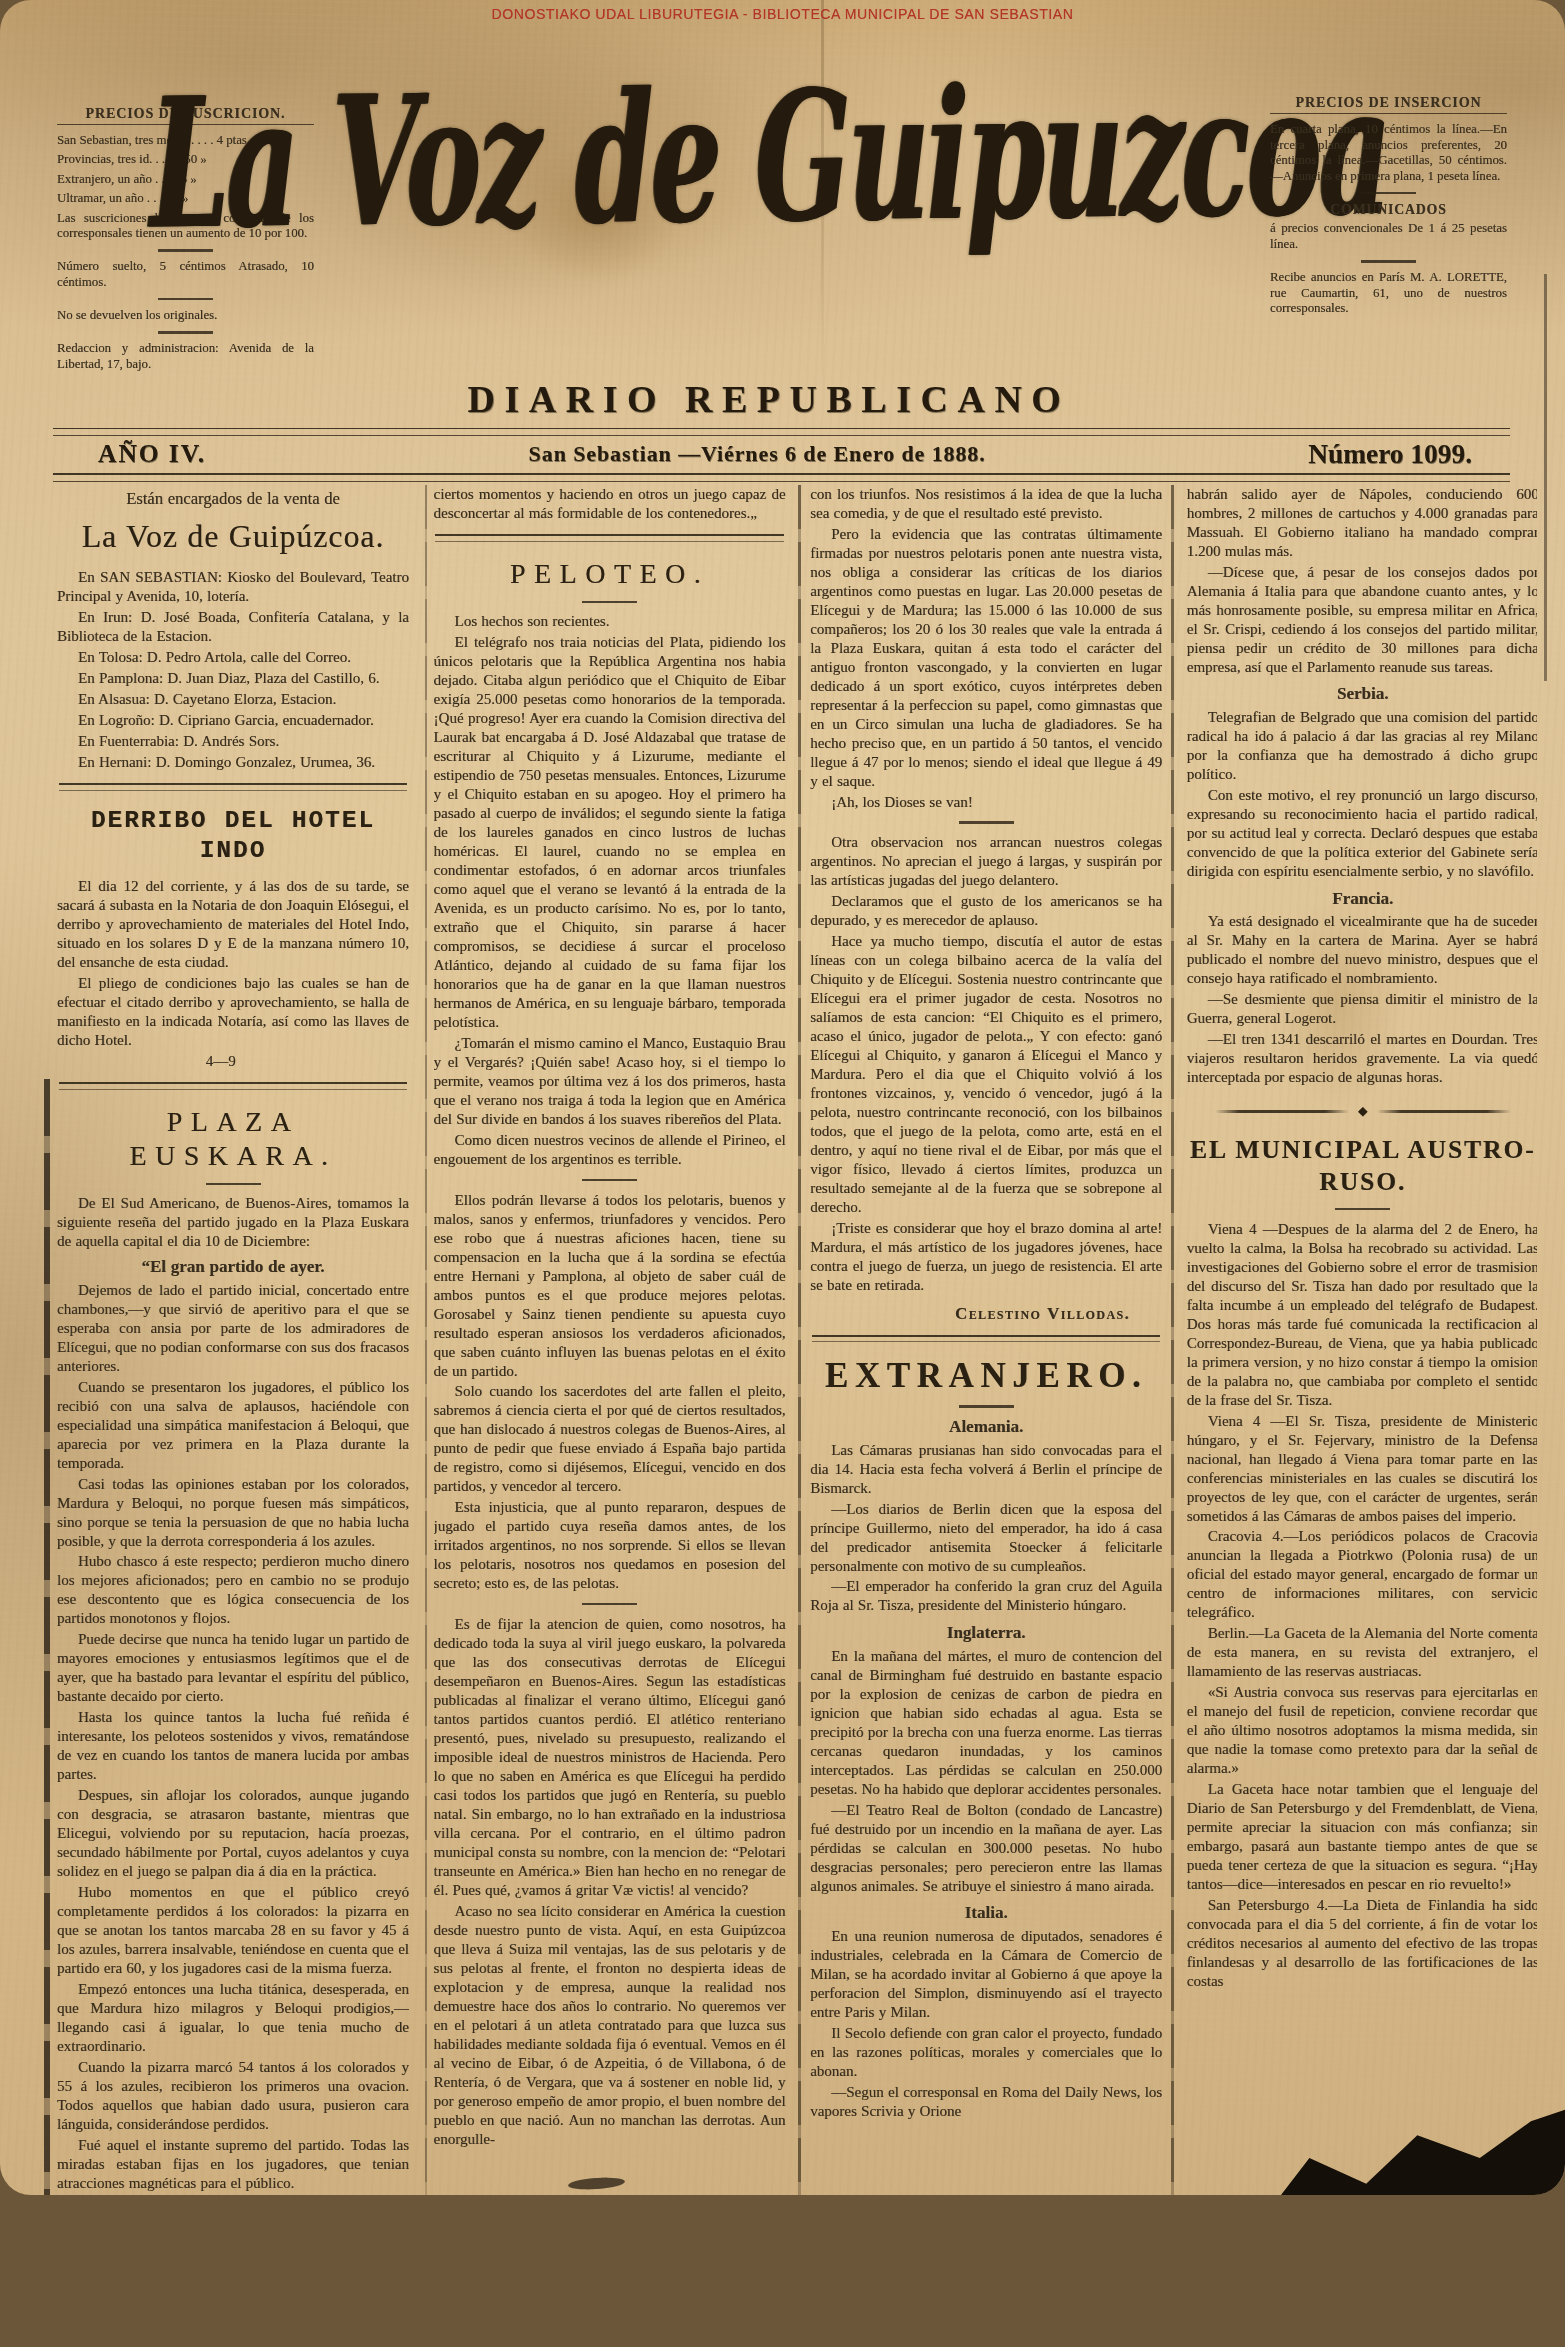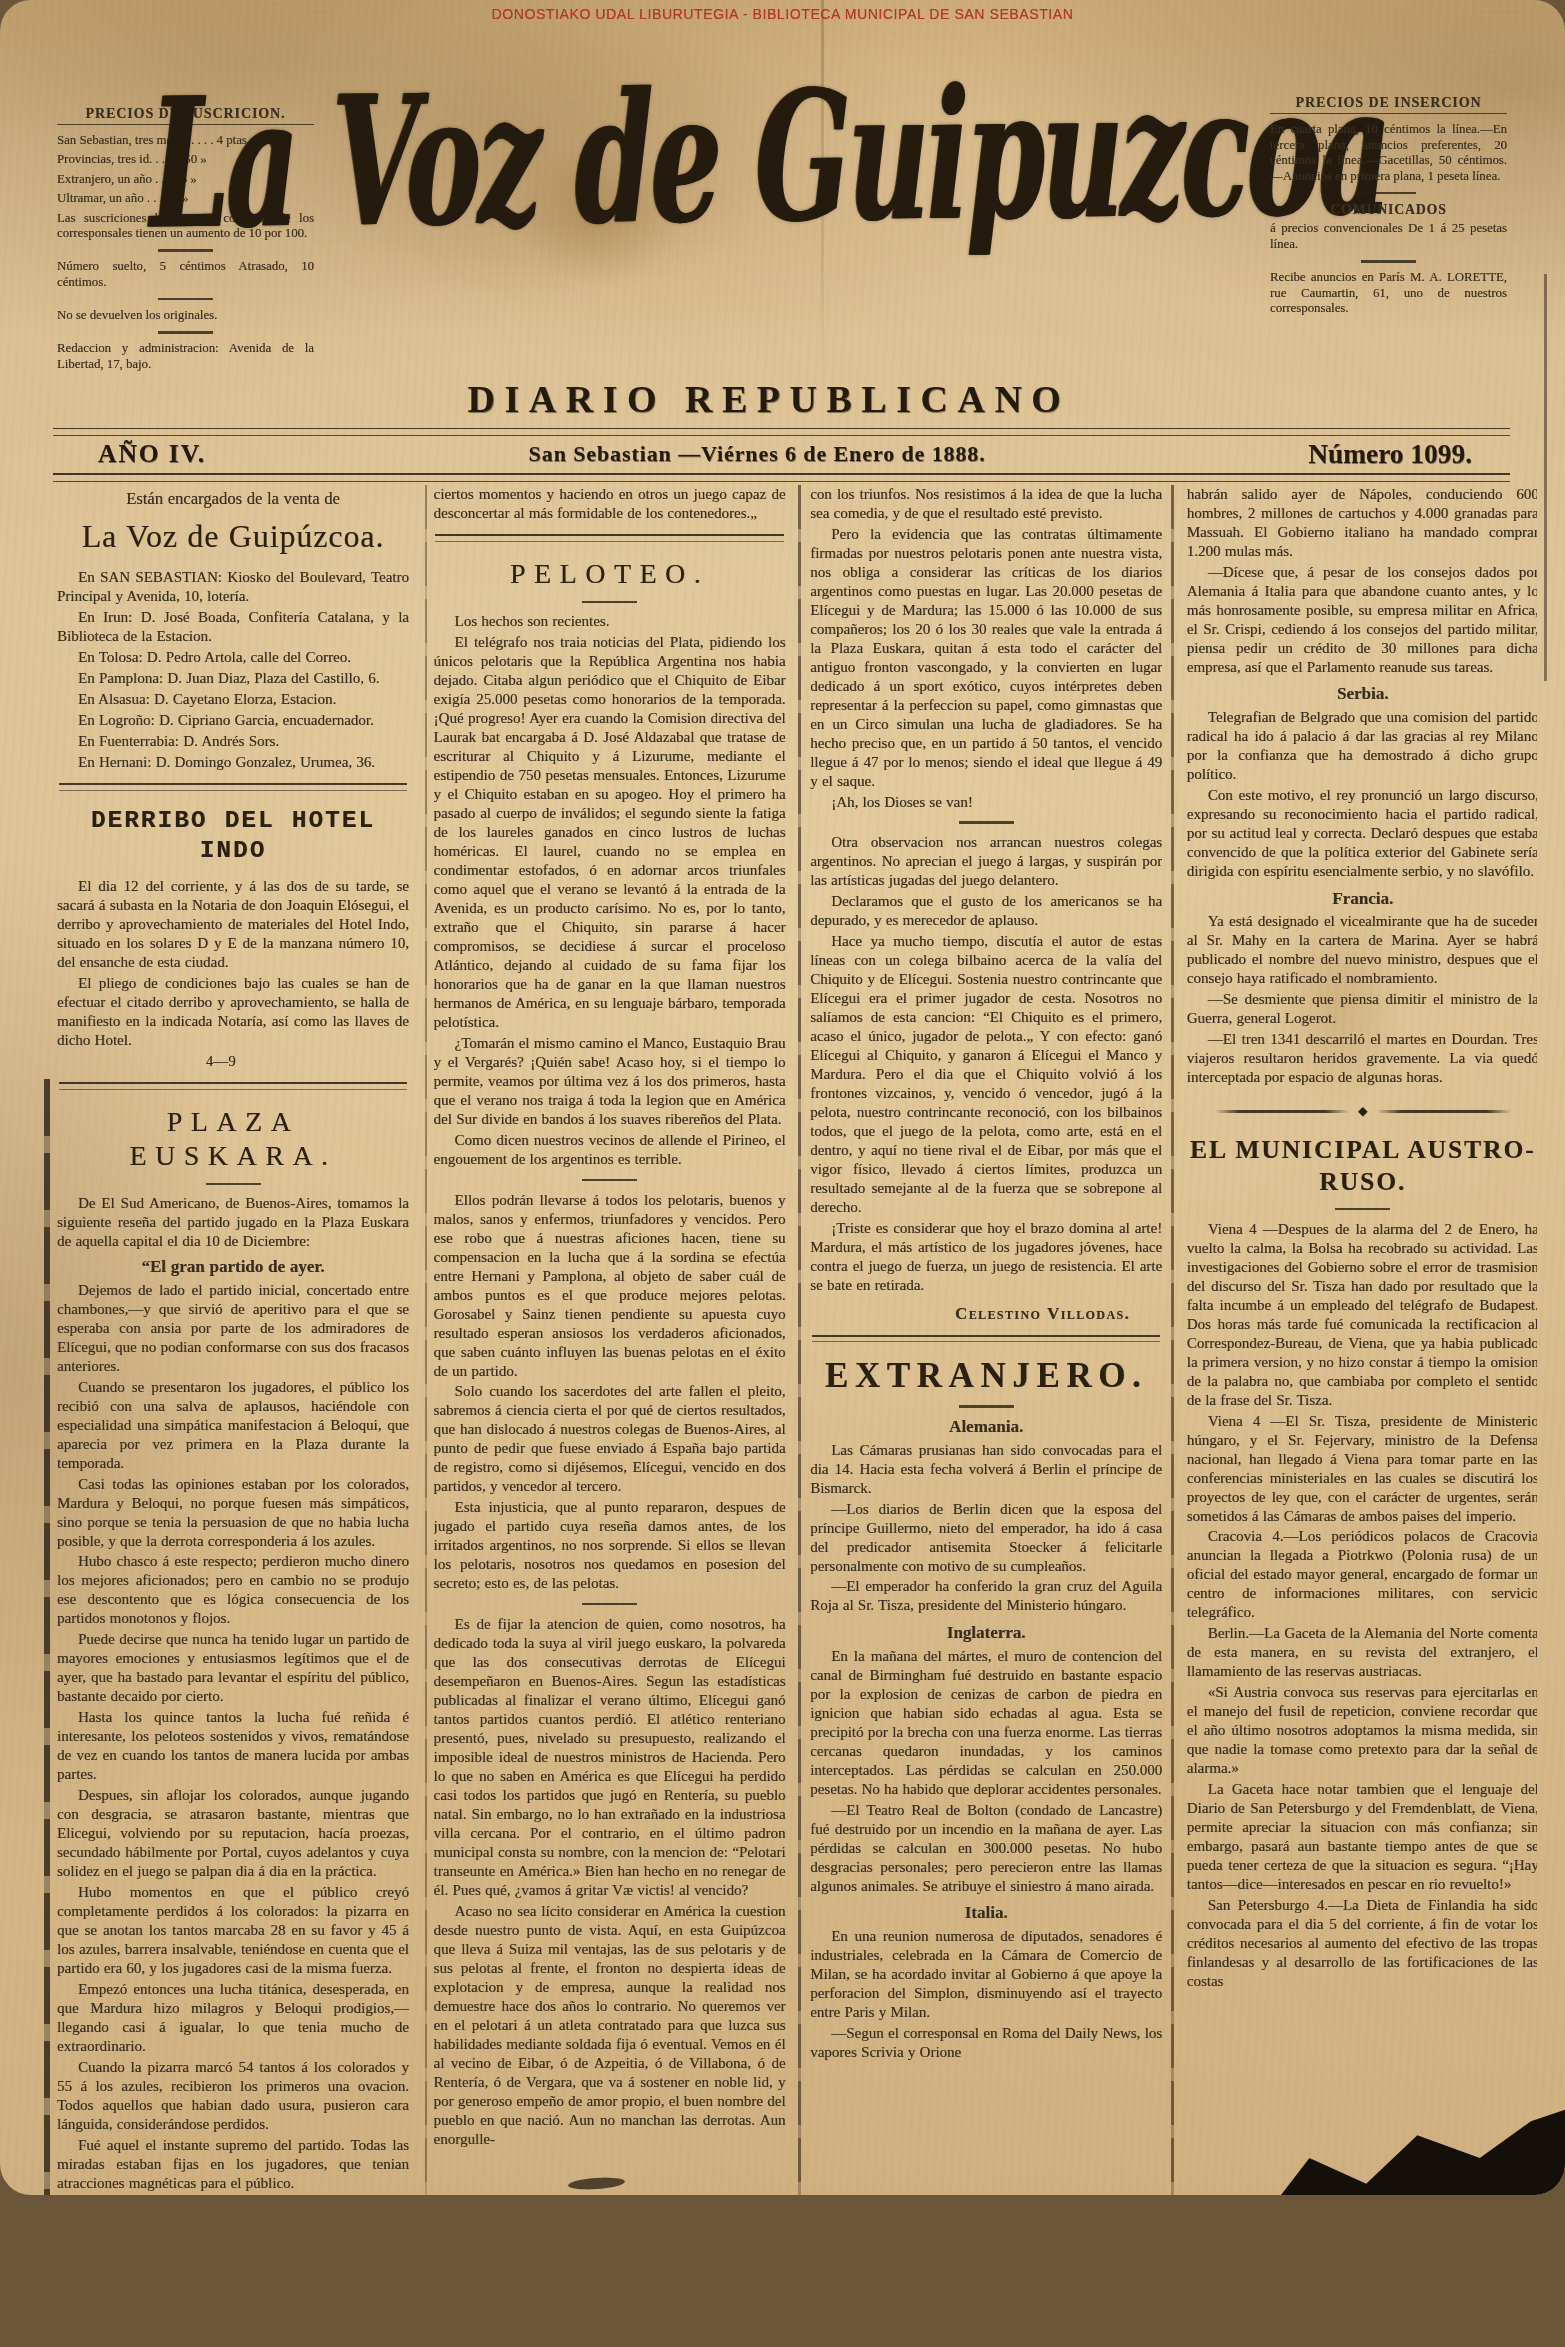--- a/index.html
+++ b/index.html
@@ -220,20 +220,21 @@
         <div class="srule"></div>
         <div class="sub">Alemania.</div>
         <div class="para">Las Cámaras prusianas han sido convocadas para el dia 14. Hacia esta fecha volverá á Berlin el príncipe de Bismarck.</div>
         <div class="para">—Los diarios de Berlin dicen que la esposa del príncipe Guillermo, nieto del emperador, ha ido á casa del predicador antisemita Stoecker á felicitarle personalmente con motivo de su cumpleaños.</div>
         <div class="para">—El emperador ha conferido la gran cruz del Aguila Roja al Sr. Tisza, presidente del Ministerio húngaro.</div>
         <div class="sub">Inglaterra.</div>
         <div class="para">En la mañana del mártes, el muro de contencion del canal de Birmingham fué destruido en bastante espacio por la explosion de cenizas de carbon de piedra en ignicion que habian sido echadas al agua. Esta se precipitó por la brecha con una fuerza enorme. Las tierras cercanas quedaron inundadas, y los caminos interceptados. Las pérdidas se calculan en 250.000 pesetas. No ha habido que deplorar accidentes personales.</div>
         <div class="para">—El Teatro Real de Bolton (condado de Lancastre) fué destruido por un incendio en la mañana de ayer. Las pérdidas se calculan en 300.000 pesetas. No hubo desgracias personales; pero perecieron entre las llamas algunos animales. Se atribuye el siniestro á mano airada.</div>
         <div class="sub">Italia.</div>
         <div class="para">En una reunion numerosa de diputados, senadores é industriales, celebrada en la Cámara de Comercio de Milan, se ha acordado invitar al Gobierno á que apoye la perforacion del Simplon, disminuyendo así el trayecto entre Paris y Milan.</div>
+        <div class="para">Il Secolo defiende con gran calor el proyecto, fundado en las razones políticas, morales y comerciales que lo abonan.</div>
         <div class="para">—Segun el corresponsal en Roma del Daily News, los vapores Scrivia y Orione</div>
       </div>
       <div class="col">
         <div class="para cont">habrán salido ayer de Nápoles, conduciendo 600 hombres, 2 millones de cartuchos y 4.000 granadas para Massuah. El Gobierno italiano ha mandado comprar 1.200 mulas más.</div>
         <div class="para">—Dícese que, á pesar de los consejos dados por Alemania á Italia para que abandone cuanto antes, y lo más honrosamente posible, su empresa militar en Africa, el Sr. Crispi, cediendo á los consejos del partido militar, piensa pedir un crédito de 30 millones para dicha empresa, así que el Parlamento reanude sus tareas.</div>
         <div class="sub">Serbia.</div>
         <div class="para">Telegrafian de Belgrado que una comision del partido radical ha ido á palacio á dar las gracias al rey Milano por la confianza que ha demostrado á dicho grupo político.</div>
         <div class="para">Con este motivo, el rey pronunció un largo discurso, expresando su reconocimiento hacia el partido radical, por su actitud leal y correcta. Declaró despues que estaba convencido de que la política exterior del Gabinete sería dirigida con espíritu esencialmente serbio, y no slavófilo.</div>
         <div class="sub">Francia.</div>
         <div class="para">Ya está designado el vicealmirante que ha de suceder al Sr. Mahy en la cartera de Marina. Ayer se habrá publicado el nombre del nuevo ministro, despues que el consejo haya ratificado el nombramiento.</div>

